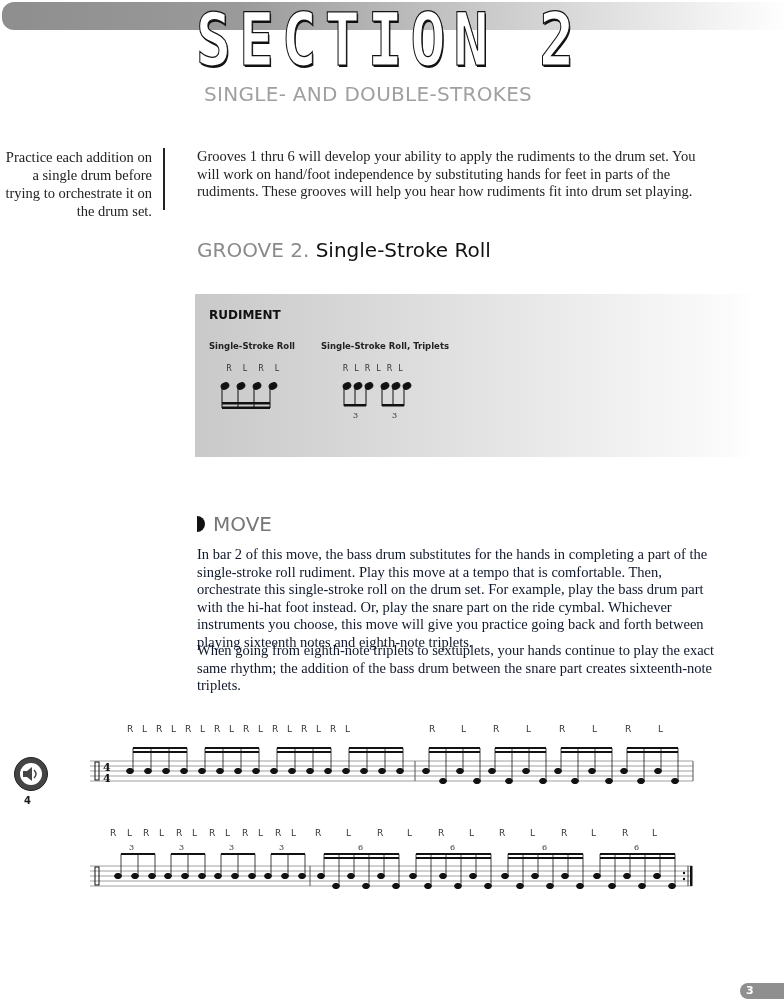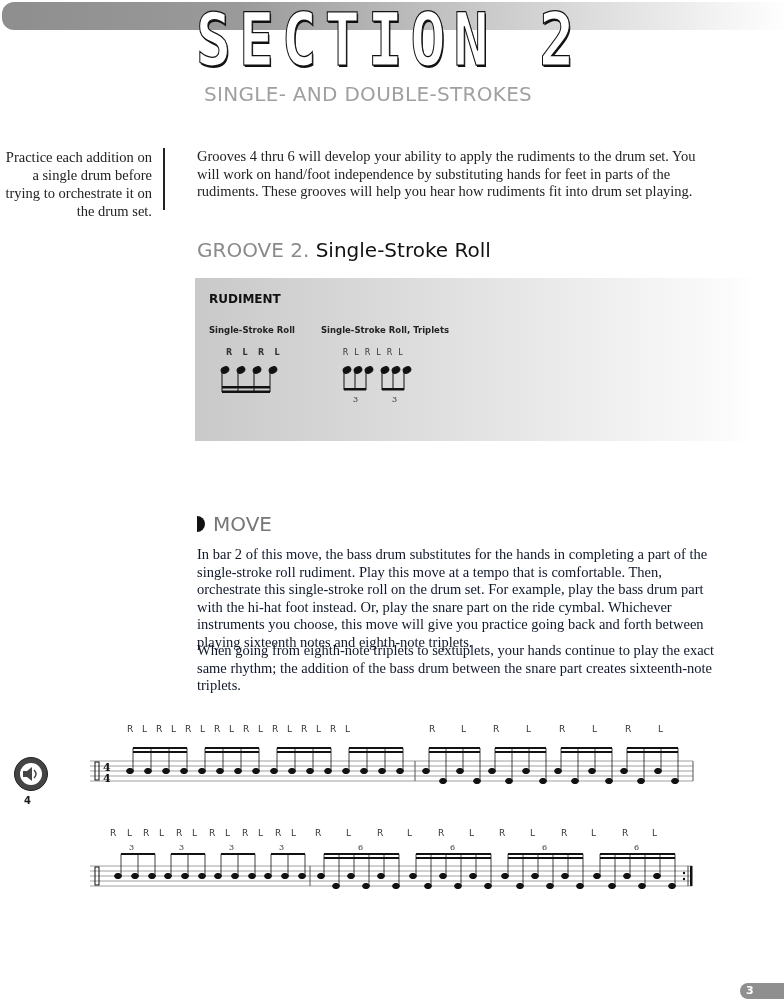--- a/index.html
+++ b/index.html
@@ -11,21 +11,21 @@
          font-size:58px; font-weight:bold; letter-spacing:8px; color:#111; transform:scaleY(1.25); transform-origin:top left;
          -webkit-text-stroke:1px #111; color:#fff; text-shadow:1px 1px 0 #111; line-height:1; }
   .subtitle { position:absolute; left:204px; top:82px; font-family:"DejaVu Sans", sans-serif; font-size:20px;
          color:#a0a0a0; letter-spacing:0.3px; }
   .sidenote { position:absolute; left:4px; top:148px; width:148px; text-align:right; font-size:14.5px; line-height:18px; color:#222; }
   .sidenote-rule { position:absolute; left:163px; top:148px; width:2px; height:62px; background:#222; }
   .intro { position:absolute; left:197px; top:148px; width:520px; font-size:14.5px; line-height:17.5px; color:#222; }
   .groove-heading { position:absolute; left:197px; top:238px; font-family:"DejaVu Sans", sans-serif; font-size:20px; }
   .groove-heading .num { color:#8a8a8a; }
   .groove-heading .name { color:#111; }
-  .rudiment-box { position:absolute; left:195px; top:278px; width:522px; height:163px;
+  .rudiment-box { position:absolute; left:195px; top:294px; width:522px; height:163px;
          background:linear-gradient(to right,#c9c9c9 0%,#d8d8d8 30%,#e8e8e8 60%,#fbfbfb 95%,#ffffff 100%);padding-left:40px; }
   .rudiment-label { position:absolute; left:14px; top:14px; font-family:"DejaVu Sans", sans-serif; font-size:12px; font-weight:bold; color:#111; }
   .rud-title { position:absolute; top:47px; font-family:"DejaVu Sans", sans-serif; font-size:8.5px; font-weight:bold; color:#222; }
   .sticking { position:absolute; font-family:"DejaVu Sans", sans-serif; font-size:8px; color:#333; letter-spacing:0; }
   .sticking span { display:inline-block; text-align:center; }
   .move-heading { position:absolute; left:197px; top:512px; font-family:"DejaVu Sans", sans-serif; font-size:20px; color:#777; }
   .move-heading .half { display:inline-block; width:8px; height:16px; background:#111; border-radius:0 8px 8px 0; margin-right:8px; vertical-align:-1px; }
   .move-p { position:absolute; left:197px; width:520px; font-size:14.5px; line-height:17.5px; color:#0f172a; }
   .audio-icon { position:absolute; left:14px; top:757px; width:32px; height:32px; border-radius:50%; background:#444; border:1px solid #222; }
   .audio-icon .inner { position:absolute; left:5px; top:5px; width:22px; height:22px; border-radius:50%; background:#fff; }
@@ -37,32 +37,32 @@
 </style>
 </head>
 <body>
 
 <div class="header-bar"></div>
 <div class="section-title">SECTION 2</div>
 <div class="subtitle">SINGLE- AND DOUBLE-STROKES</div>
 
 <div class="sidenote">Practice each addition on a single drum before trying to orchestrate it on the drum set.</div>
 <div class="sidenote-rule"></div>
-<div class="intro">Grooves 4 thru 6 will develop your ability to apply the rudiments to the drum set. You will work on hand/foot independence by substituting hands for feet in parts of the rudiments. These grooves will help you hear how rudiments fit into drum set playing.</div>
+<div class="intro">Grooves 1 thru 6 will develop your ability to apply the rudiments to the drum set. You will work on hand/foot independence by substituting hands for feet in parts of the rudiments. These grooves will help you hear how rudiments fit into drum set playing.</div>
 
 <div class="groove-heading">
   <span class="num">GROOVE 2.</span>
   <span class="name">Single-Stroke Roll</span>
 </div>
 
 <div class="rudiment-box">
   <div class="rudiment-label">RUDIMENT</div>
 
   <div class="rud-title" style="left:14px;">Single-Stroke Roll</div>
-  <div class="sticking" style="left:26px; top:70px;font-weight:bold;">
+  <div class="sticking" style="left:26px; top:70px;">
     <span style="width:16px">R</span><span style="width:16px">L</span><span style="width:16px">R</span><span style="width:16px">L</span>
   </div>
   <svg style="position:absolute; left:22px; top:84px;" width="70" height="36">
     <g fill="#111" stroke="#111">
       <ellipse cx="8" cy="8" rx="4" ry="3" transform="rotate(-25 8 8)"></ellipse>
       <ellipse cx="24" cy="8" rx="4" ry="3" transform="rotate(-25 24 8)"></ellipse>
       <ellipse cx="40" cy="8" rx="4" ry="3" transform="rotate(-25 40 8)"></ellipse>
       <ellipse cx="56" cy="8" rx="4" ry="3" transform="rotate(-25 56 8)"></ellipse>
       <line x1="5" y1="9" x2="5" y2="30" stroke-width="1"></line>
       <line x1="21" y1="9" x2="21" y2="30" stroke-width="1"></line>

